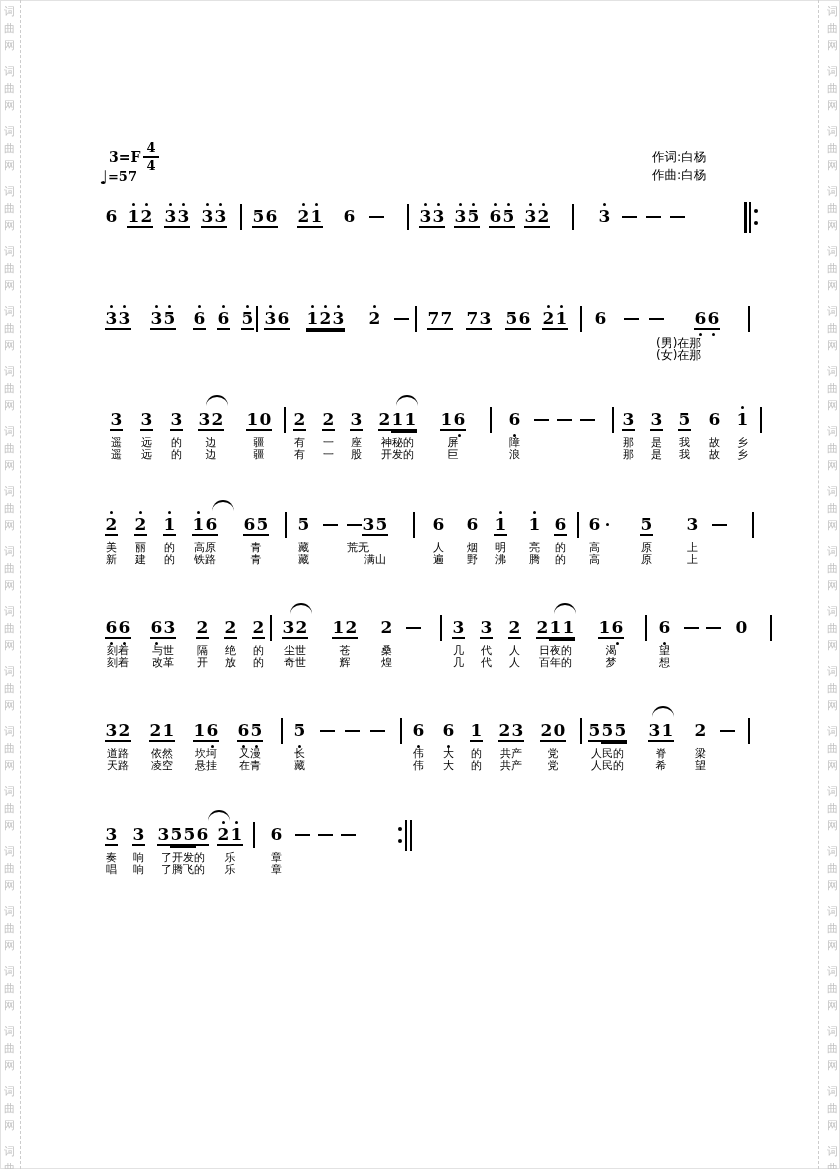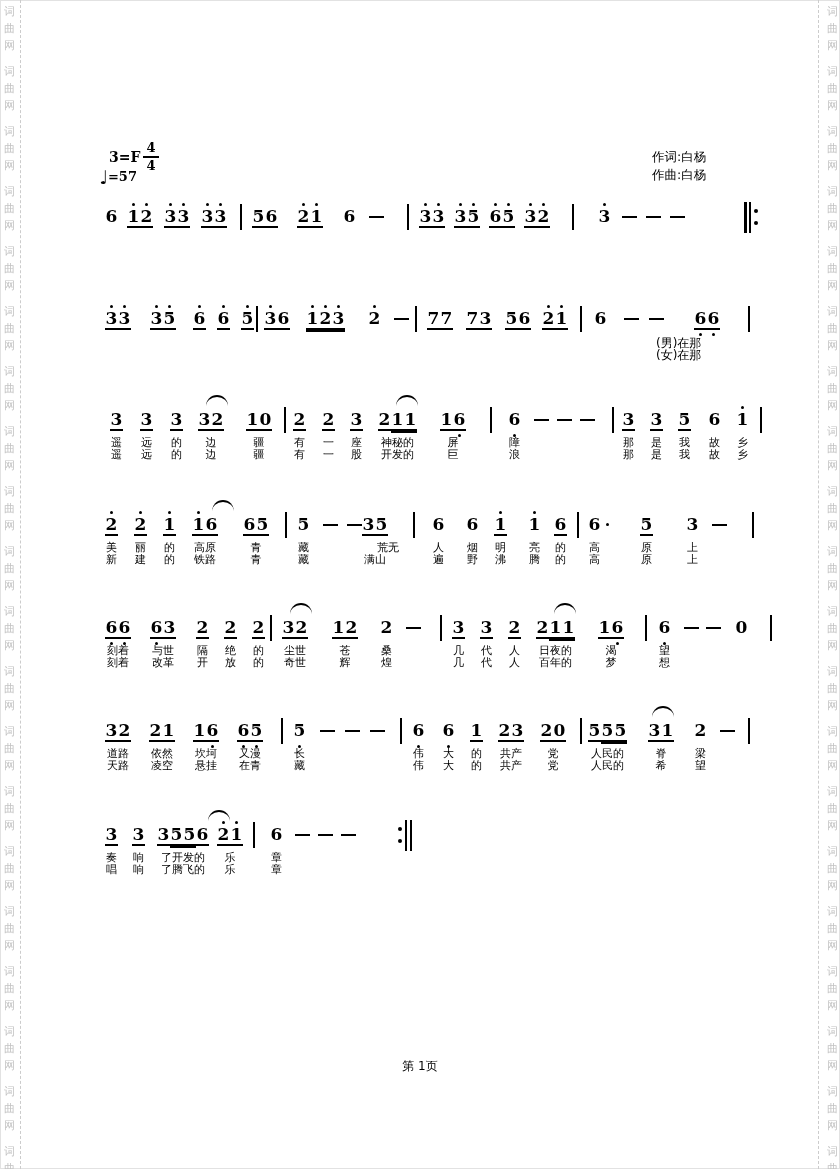--- a/index.html
+++ b/index.html
@@ -521,21 +521,21 @@
           <span class="nd">5</span>
         </div>
         <div class="lyr" style="left: 303.5px; top: 27px;">藏</div>
         <div class="lyr" style="left: 303.5px; top: 39px;">藏</div>
         <div class="dashn" style="left: 323px;"></div>
         <div class="dashn" style="left: 347px;"></div>
         <div class="grp u1" style="left: 362px;">
           <span class="nd">3</span>
           <span class="nd">5</span>
         </div>
-        <div class="lyr" style="left: 388px; top: 27px;">荒无</div>
+        <div class="lyr" style="left: 358px; top: 27px;">荒无</div>
         <div class="lyr" style="left: 375px; top: 39px;">满山</div>
         <div class="bar-line" style="left: 413px;"></div>
         <div class="grp" style="left: 432px;">
           <span class="nd">6</span>
         </div>
         <div class="lyr" style="left: 438.5px; top: 27px;">人</div>
         <div class="lyr" style="left: 438.5px; top: 39px;">遍</div>
         <div class="grp" style="left: 466px;">
           <span class="nd">6</span>
         </div>
@@ -792,16 +792,15 @@
         <div class="dashn" style="left: 341px;"></div>
         <div class="rpt" style="left: 398px; width: 17px;">
           <div class="rdot" style="left: 0px; top: 7px;"></div>
           <div class="rdot" style="left: 0px; top: 19px;"></div>
           <div class="vb" style="left: 7px; width: 1.5px;"></div>
           <div class="vb" style="left: 11.5px; width: 2.5px;"></div>
         </div>
       </div>
     </div>
 
-  <div class="footer">第 1页</div>
 <div class="lbl" style="left: 656px; top: 337px;">(男)在那</div>
     <div class="lbl" style="left: 656px; top: 349px;">(女)在那</div>
   </div>
 
 </body></html>

